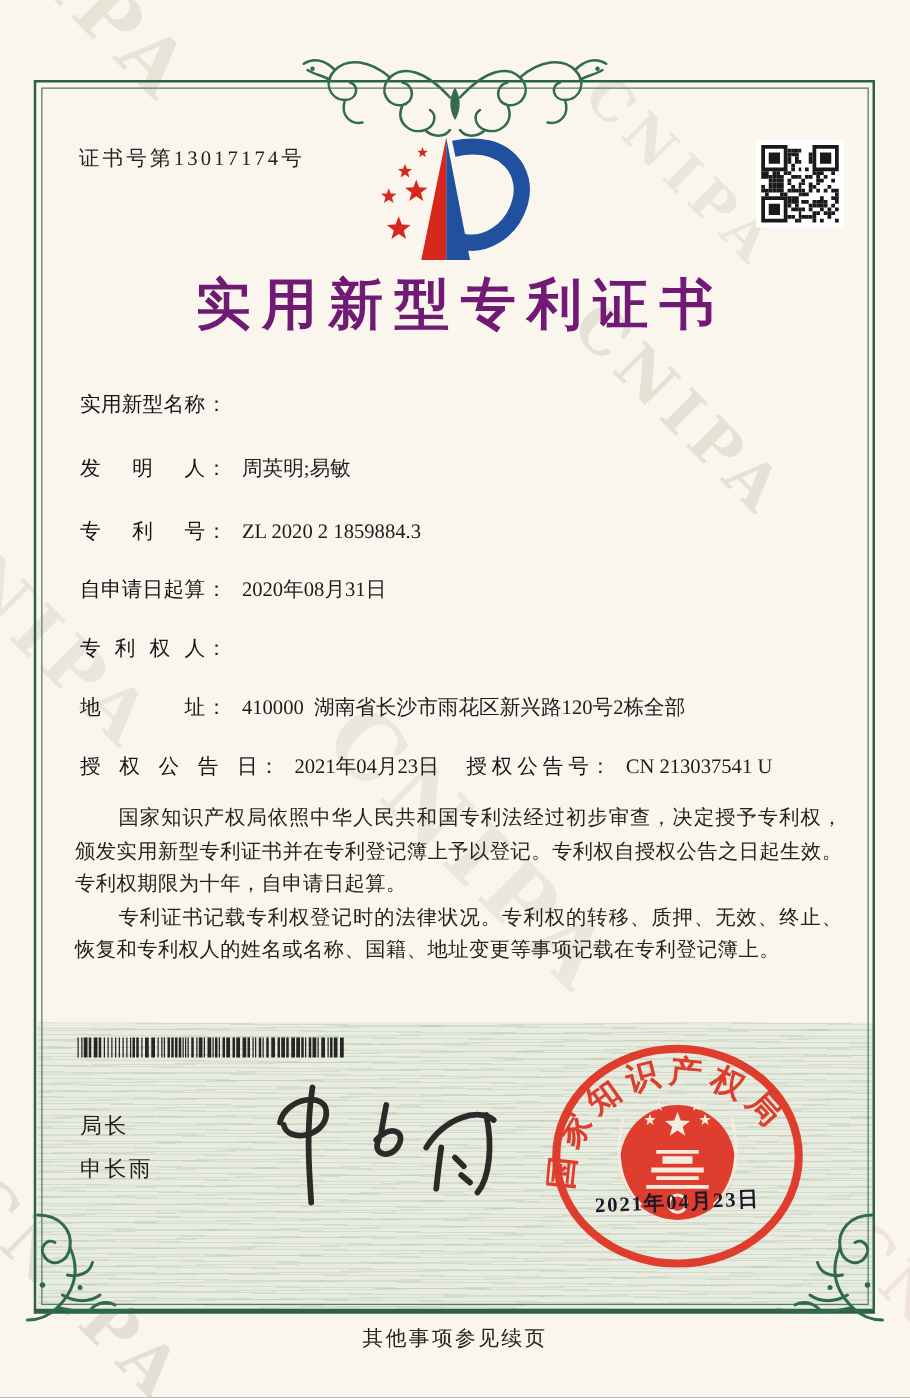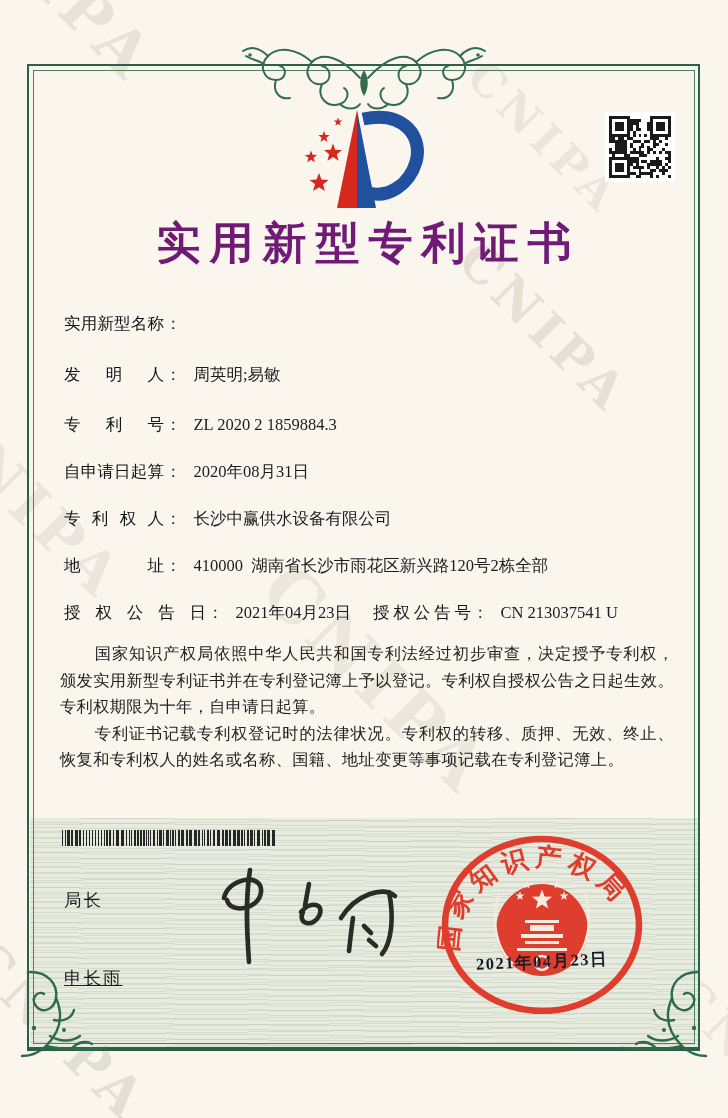--- a/index.html
+++ b/index.html
@@ -60,21 +60,21 @@
   .lbl-g1{width:142px;} .lbl-g2{width:98px;}
   .colon{margin:0 3px 0 1px;}
   .val{margin-left:9px; white-space:pre; color:#1c1c1c;}
   .grant2{position:absolute; left:309px; top:0; display:flex; align-items:baseline;}
   
   .paras{position:absolute; z-index:4; left:60px; top:641px; width:614px;}
   .paras p{margin:0; font-size:16.2px; letter-spacing:.4px; line-height:26.5px; text-indent:2.15em; text-align:justify; color:#23221e;}
   
   .barcode{position:absolute; z-index:4; left:62px; top:830px; width:216px; height:16px;}
   .signer-title{position:absolute; z-index:4; left:64px; top:888px; font-size:17.5px; letter-spacing:2px;}
-  .signer-name{position:absolute; z-index:4; left:64px; top:966px; font-size:17.5px; letter-spacing:2px;text-decoration:underline;}
+  .signer-name{position:absolute; z-index:4; left:64px; top:923px; font-size:17.5px; letter-spacing:2px;}
   .signature{position:absolute; z-index:5; left:193px; top:856px; width:215px; height:115px;}
   .seal{position:absolute; z-index:5; left:437px; top:832px; width:210px; height:182px; opacity:.93;}
   .seal-date{
     position:absolute; z-index:6; left:452px; top:951px; width:180px; text-align:center;
     font-size:16.5px; font-weight:700; letter-spacing:1.5px; color:#181826; transform:rotate(-2.5deg);
   }
   .page-info{position:absolute; z-index:4; left:0; top:1018px; width:100%; text-align:center; font-size:15px; letter-spacing:1px; color:#2a2a2a;}
   .foot-note{position:absolute; z-index:4; left:0; top:1060px; width:100%; text-align:center; font-size:16.5px; letter-spacing:2px; color:#23221e;}
 </style>
 </head>
@@ -130,20 +130,21 @@
       <path d="M42,28 C 50,46 46,62 32,76 C 26,82 18,86 8,86"></path>
       <path d="M40,50 C 50,52 58,48 60,40"></path>
       <path d="M36,66 C 46,72 58,72 66,66"></path>
       <path d="M32,76 C 46,80 64,80 92,78"></path>
       <path d="M58,78 C 64,72 72,70 78,74"></path>
       <circle cx="20" cy="58" r="2.2" fill="#2e6a4b" stroke="none"></circle>
       <circle cx="50" cy="60" r="2" fill="#2e6a4b" stroke="none"></circle>
     </g>
   </svg>
 
+  <div class="cert-no">证书号第13017174号</div>
 
   <svg class="logo" viewBox="0 0 150 106">
     <polygon points="60,4 40,102 60,102" fill="#d7281e"></polygon>
     <polygon points="60,4 60,102 79,102" fill="#20509e"></polygon>
     <path d="M 66,13 C 108,4 126,32 119,56 C 112,80 90,92 72,87" fill="none" stroke="#20509e" stroke-width="13"></path>
     <polygon fill="#d7281e" points="41.0,11.5 42.1,14.5 45.3,14.6 42.8,16.6 43.6,19.6 41.0,17.9 38.4,19.6 39.2,16.6 36.7,14.6 39.9,14.5"></polygon>
     <polygon fill="#d7281e" points="27.0,25.0 28.5,29.0 32.7,29.1 29.4,31.8 30.5,35.9 27.0,33.5 23.5,35.9 24.6,31.8 21.3,29.1 25.5,29.0"></polygon>
     <polygon fill="#d7281e" points="14.0,44.5 15.6,48.8 20.2,49.0 16.6,51.8 17.8,56.3 14.0,53.7 10.2,56.3 11.4,51.8 7.8,49.0 12.4,48.8"></polygon>
     <polygon fill="#d7281e" points="36.0,37.5 38.3,43.8 45.0,44.1 39.8,48.2 41.6,54.7 36.0,51.0 30.4,54.7 32.2,48.2 27.0,44.1 33.7,43.8"></polygon>
     <polygon fill="#d7281e" points="22.0,67.0 24.5,73.6 31.5,73.9 26.0,78.3 27.9,85.1 22.0,81.2 16.1,85.1 18.0,78.3 12.5,73.9 19.5,73.6"></polygon>
@@ -315,21 +316,21 @@
   <div class="row" style="top:364px">
     <span class="lbl">发明人</span><span class="colon">：</span><span class="val">周英明;易敏</span>
   </div>
   <div class="row" style="top:414px">
     <span class="lbl">专利号</span><span class="colon">：</span><span class="val">ZL 2020 2 1859884.3</span>
   </div>
   <div class="row" style="top:461px">
     <span class="lbl">自申请日起算</span><span class="colon">：</span><span class="val">2020年08月31日</span>
   </div>
   <div class="row" style="top:508px">
-    <span class="lbl">专利权人</span><span class="colon">：</span><span class="val">长沙中赢供水设备有限公司</span>
+    <span class="lbl">专利权人</span><span class="colon">：</span>
   </div>
   <div class="row" style="top:555px">
     <span class="lbl">地址</span><span class="colon">：</span><span class="val">410000  湖南省长沙市雨花区新兴路120号2栋全部</span>
   </div>
 
   <div class="row" style="top:602px; width:634px">
     <span class="lbl lbl-g1">授权公告日</span><span class="colon">：</span><span class="val">2021年04月23日</span>
     <span class="grant2">
       <span class="lbl lbl-g2">授权公告号</span><span class="colon">：</span><span class="val">CN 213037541 U</span>
     </span>
@@ -445,14 +446,15 @@
         <rect x="88" y="109" width="34" height="3"></rect>
         <rect x="80" y="116" width="50" height="3"></rect>
       </g>
       <circle cx="105" cy="131" r="7" fill="none" stroke="#f6ece0" stroke-width="2.5"></circle>
       <path d="M 62,62 C 54,88 58,116 76,132" fill="none" stroke="#f6ece0" stroke-width="2.5"></path>
       <path d="M 148,62 C 156,88 152,116 134,132" fill="none" stroke="#f6ece0" stroke-width="2.5"></path>
     </g>
   </svg>
   <div class="seal-date">2021年04月23日</div>
 
+  <div class="foot-note">其他事项参见续页</div>
 
 </div>
 
 </body></html>

